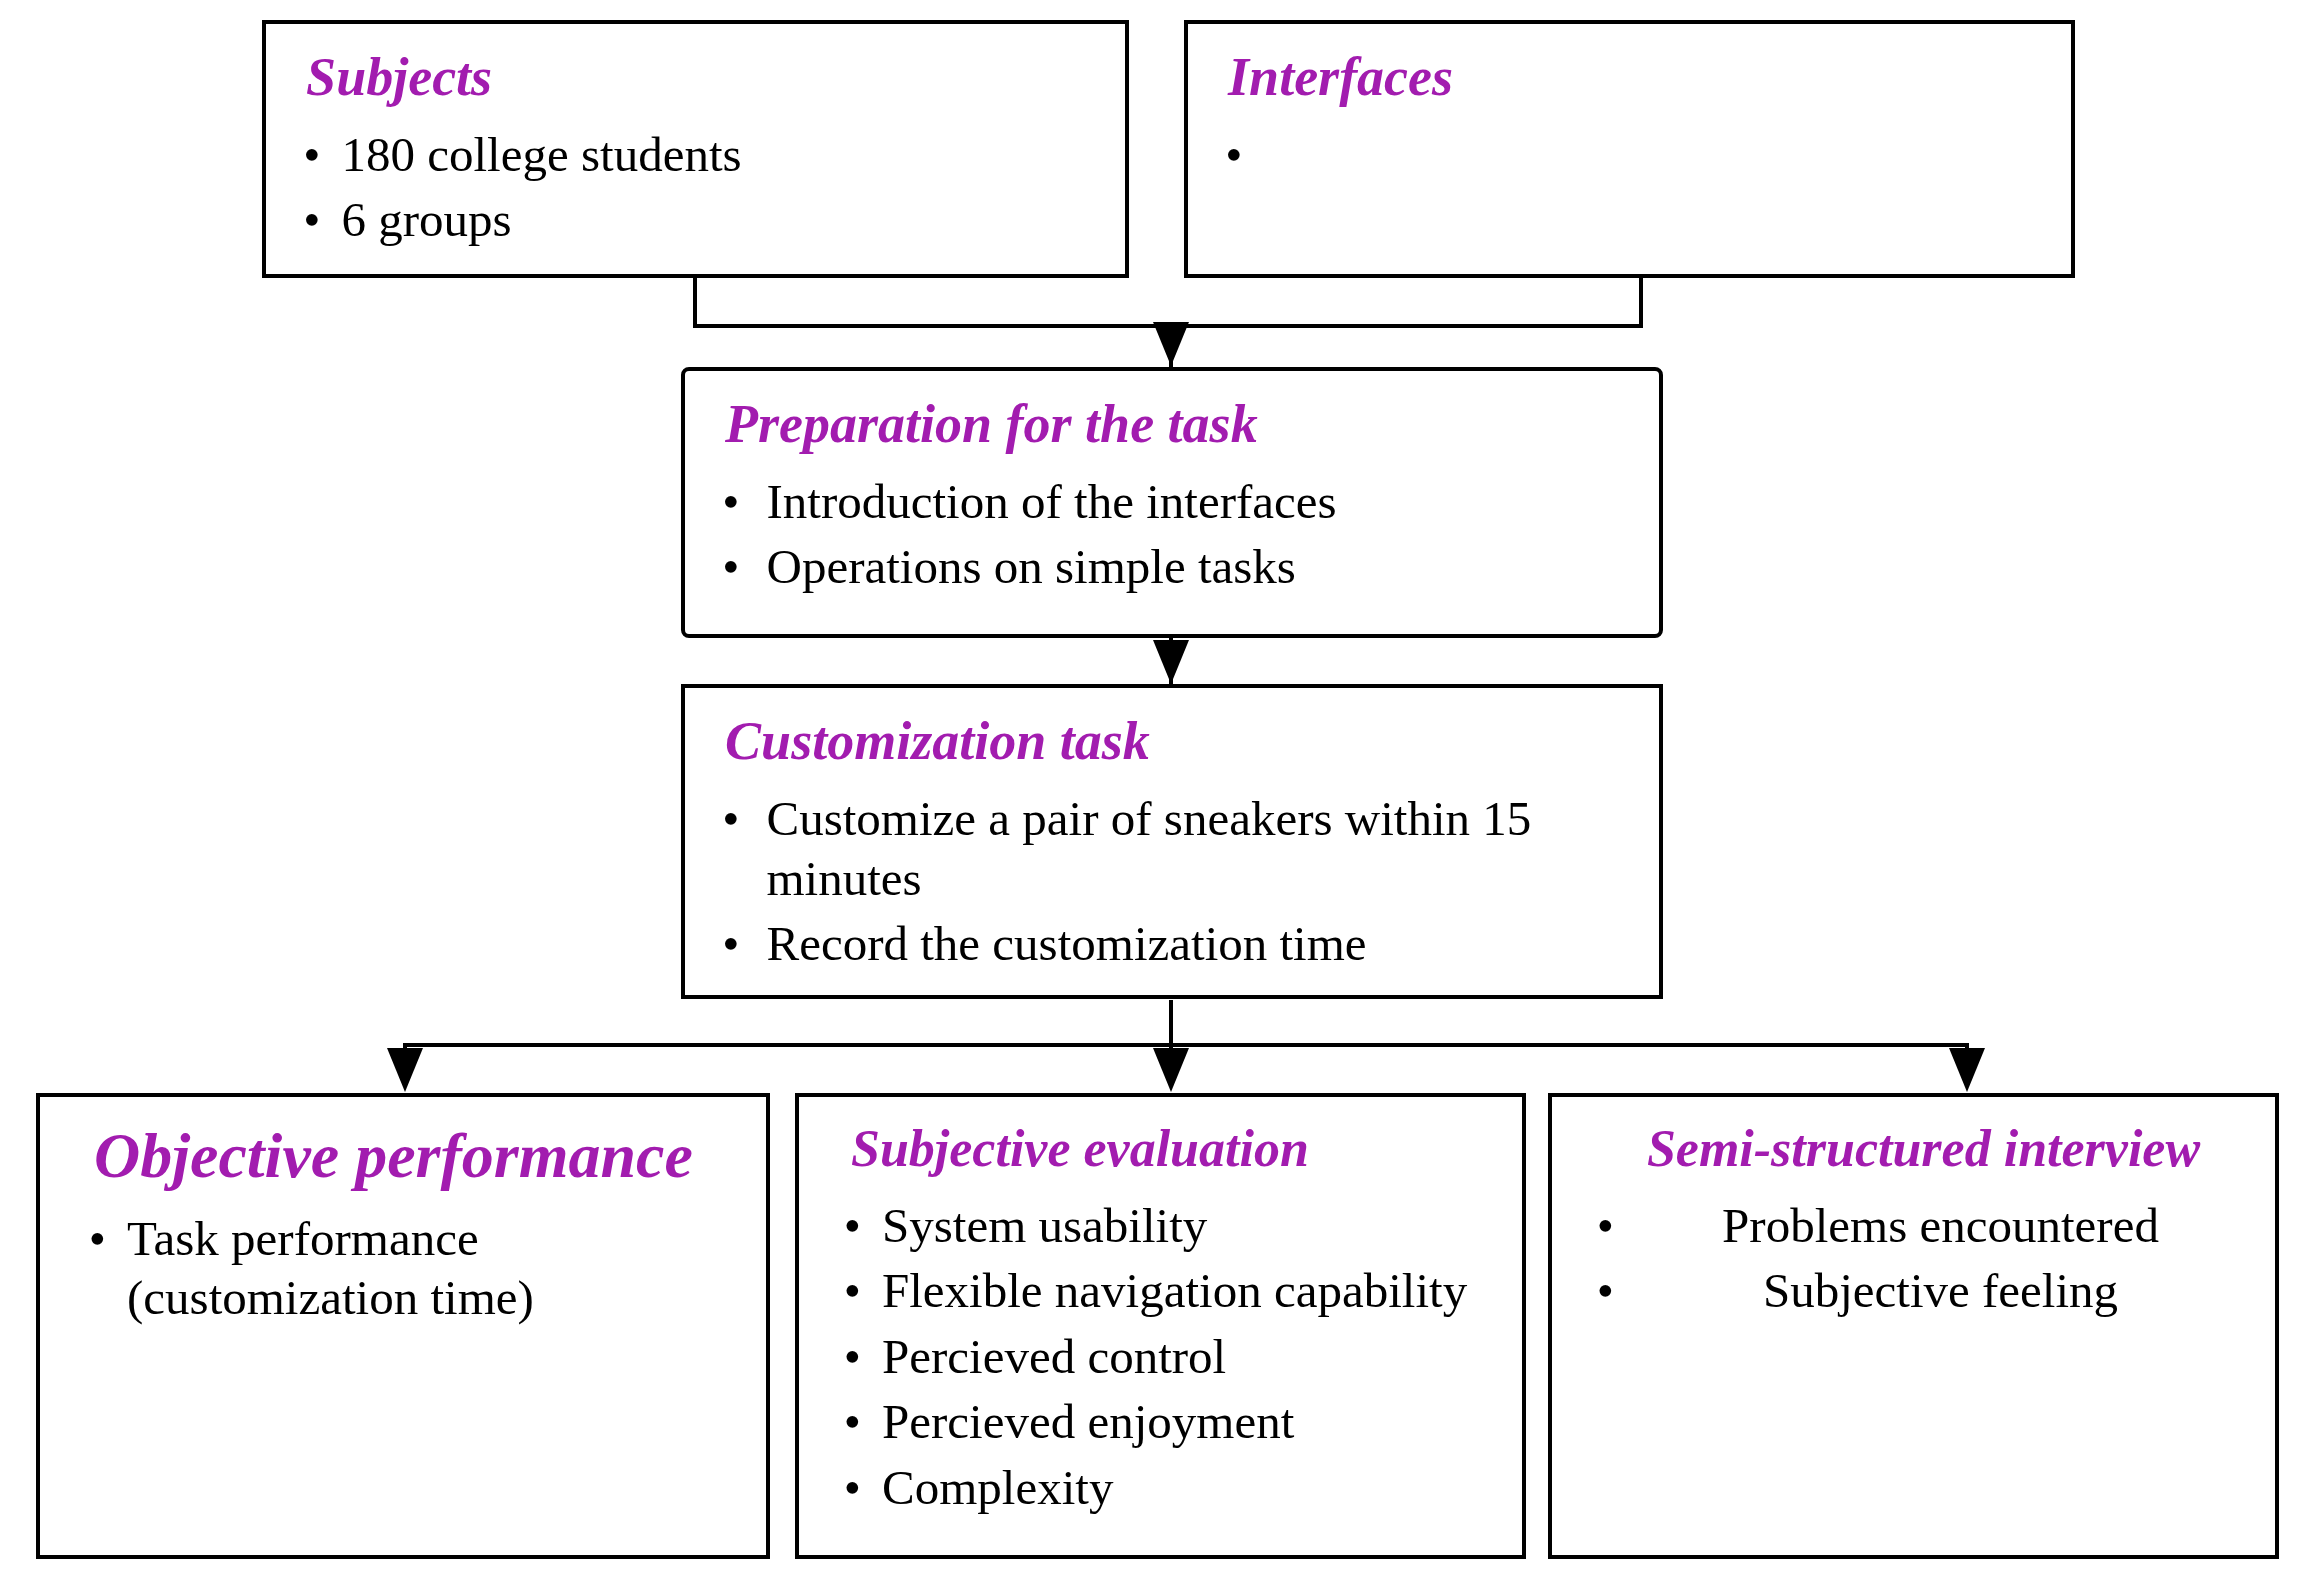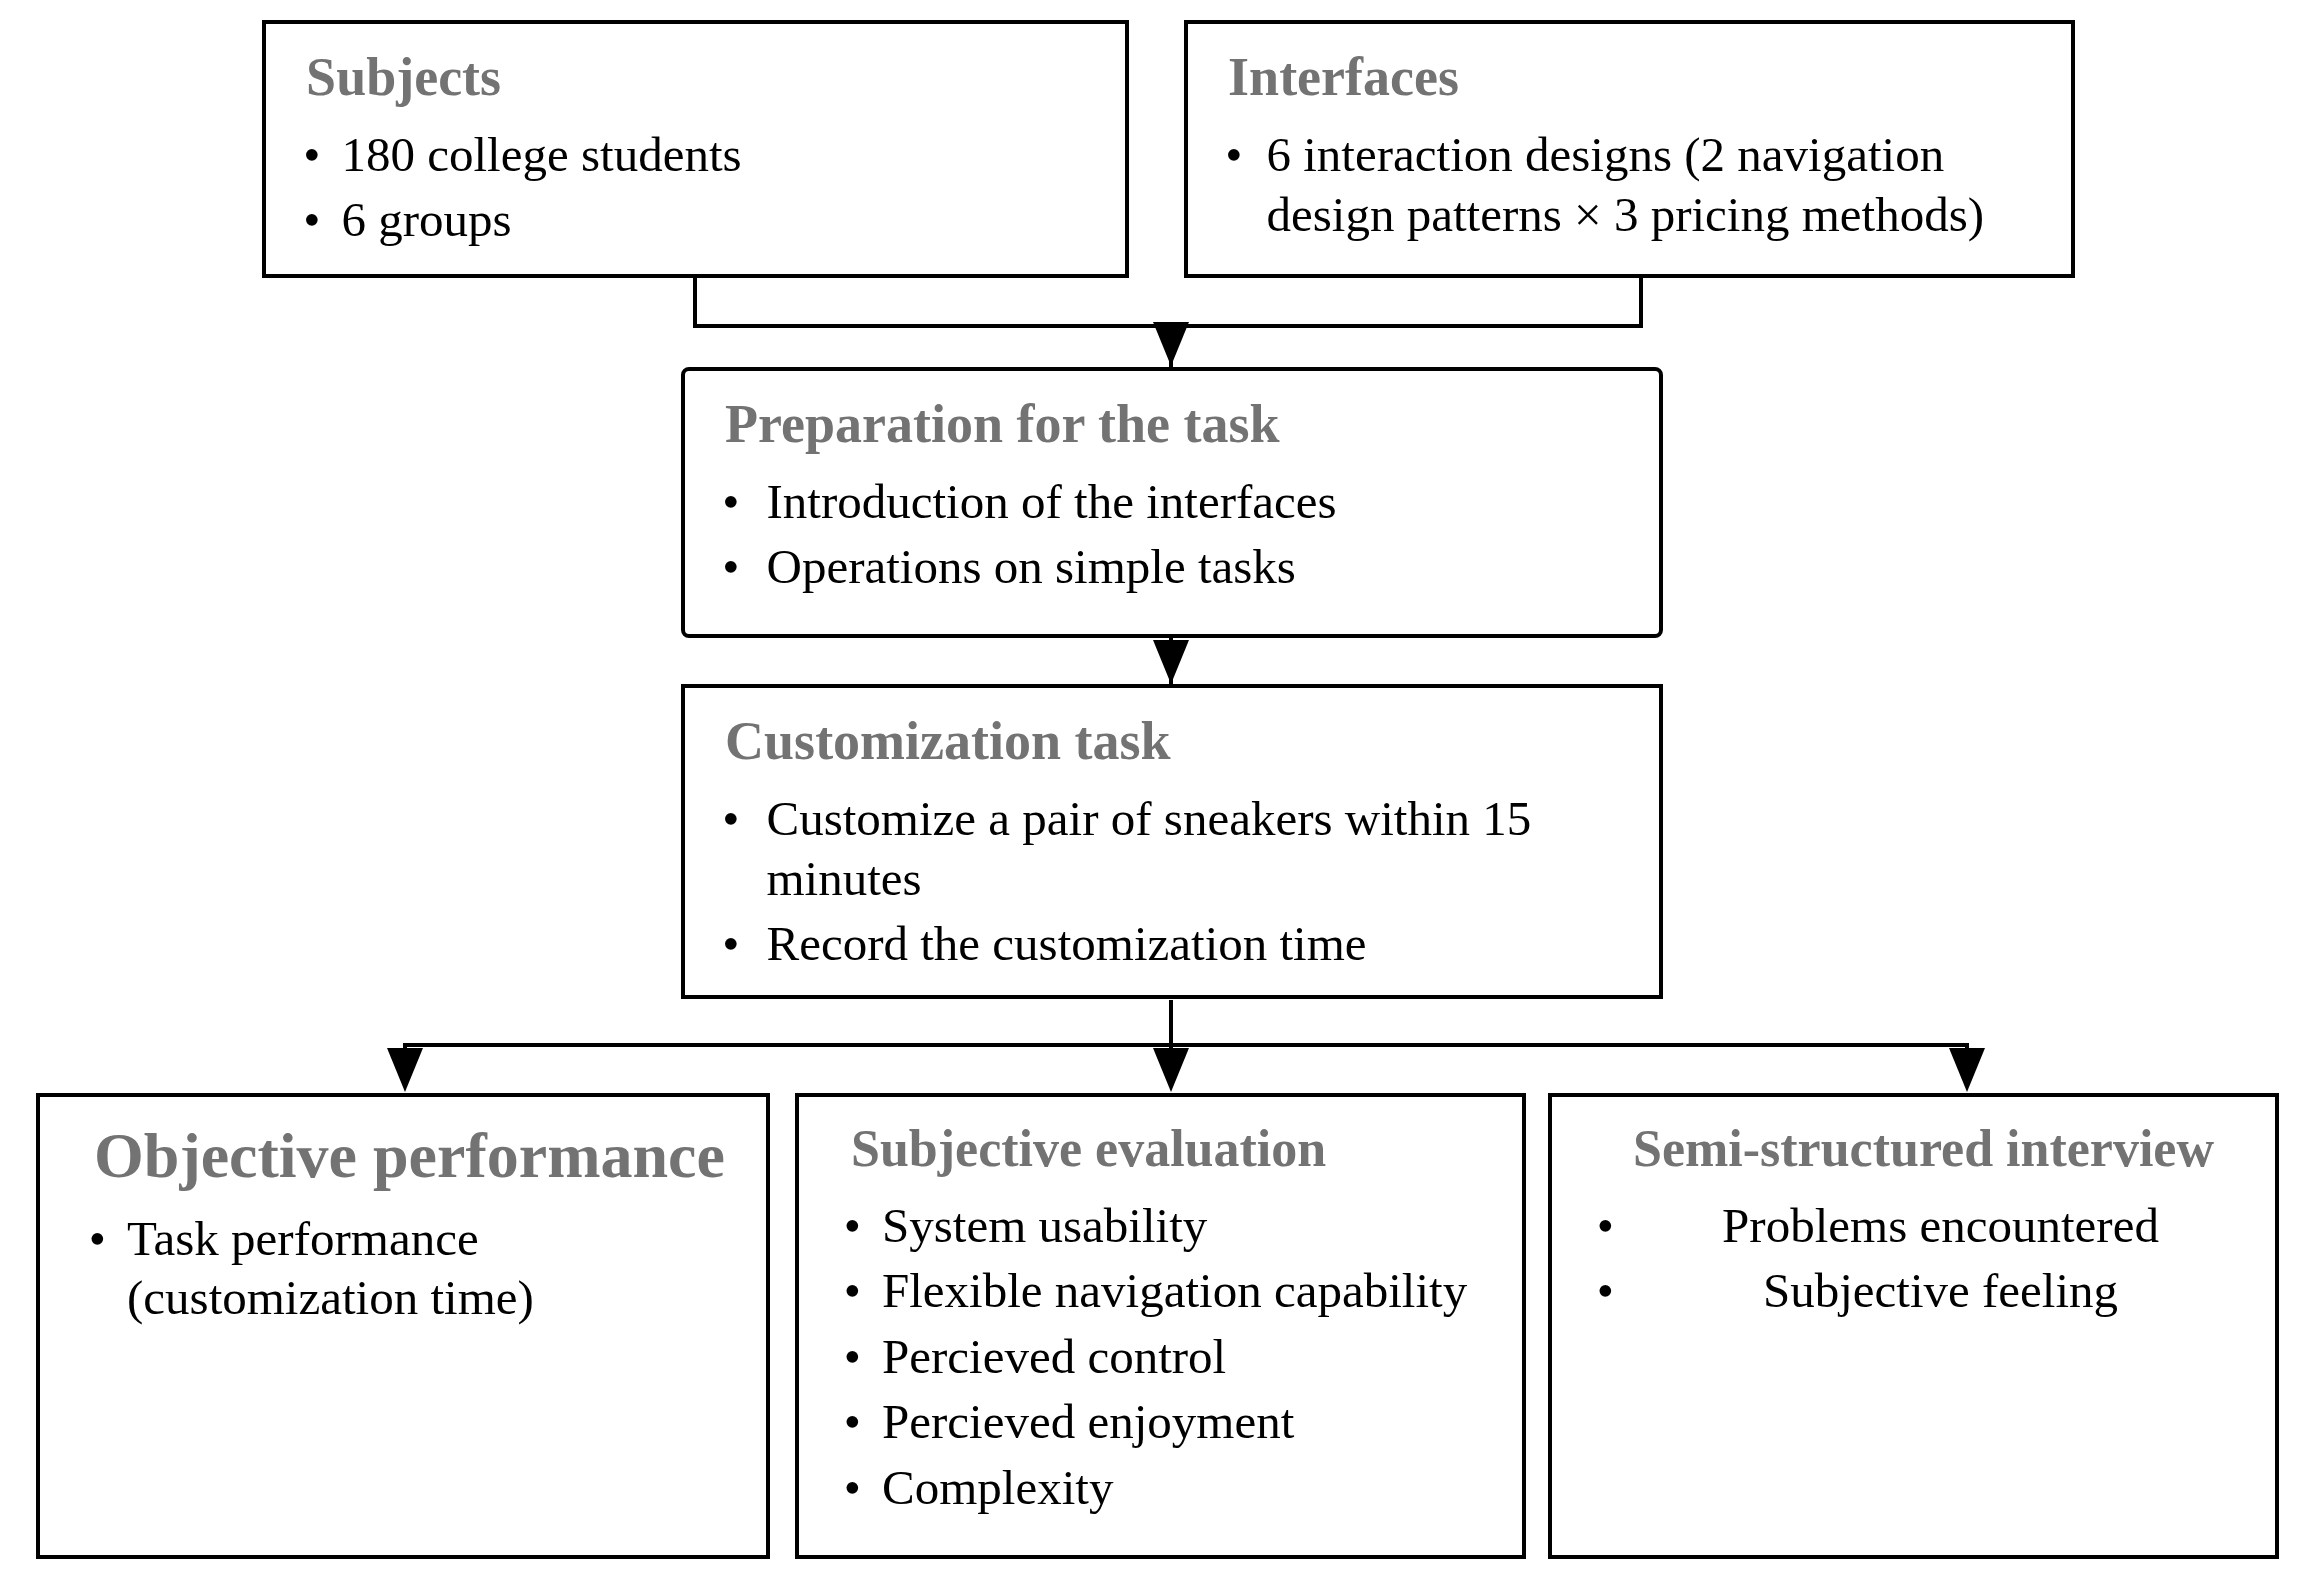--- a/index.html
+++ b/index.html
@@ -21,23 +21,24 @@
     position: absolute;
     box-sizing: border-box;
     border: 4.3px solid #000000;
     background: #ffffff;
     padding: 24px 29px 20px 31.5px;
   }
   .node-title {
     font-weight: bold;
     font-size: 54px;
     line-height: 1.08;
-    color: #737373;
+    color: #a21caf;
     margin: 0 0 18.6px 8.6px;
     white-space: nowrap;
+    font-style: italic;
   }
   .bullets {
     list-style: none;
     margin: 0;
     padding: 0;
   }
   .bullets li {
     position: relative;
     font-size: 49px;
     line-height: 1.22;
@@ -90,21 +91,20 @@
         <span>6 groups</span>
       </li>
     </ul>
   </div>
 
   <div class="node" style="left:1184px; top:20px; width:891px; height:258px;">
     <div class="node-title">Interfaces</div>
     <ul class="bullets">
       <li style="padding-left:47px;">
         <span class="bullet-dot">•</span>
-        <span>6 interaction designs (2 navigation design patterns × 3 pricing methods)</span>
       </li>
     </ul>
   </div>
 
   <div class="vline" style="left:693px; top:278px; height:50px;"></div>
   <div class="vline" style="left:1639px; top:278px; height:50px;"></div>
   <div class="hline" style="left:693px; top:324px; width:950px;"></div>
   <div class="vline" style="left:1169px; top:324px; height:44px;"></div>
   <div class="arrowhead" style="left:1153px; top:322px;"></div>
 

